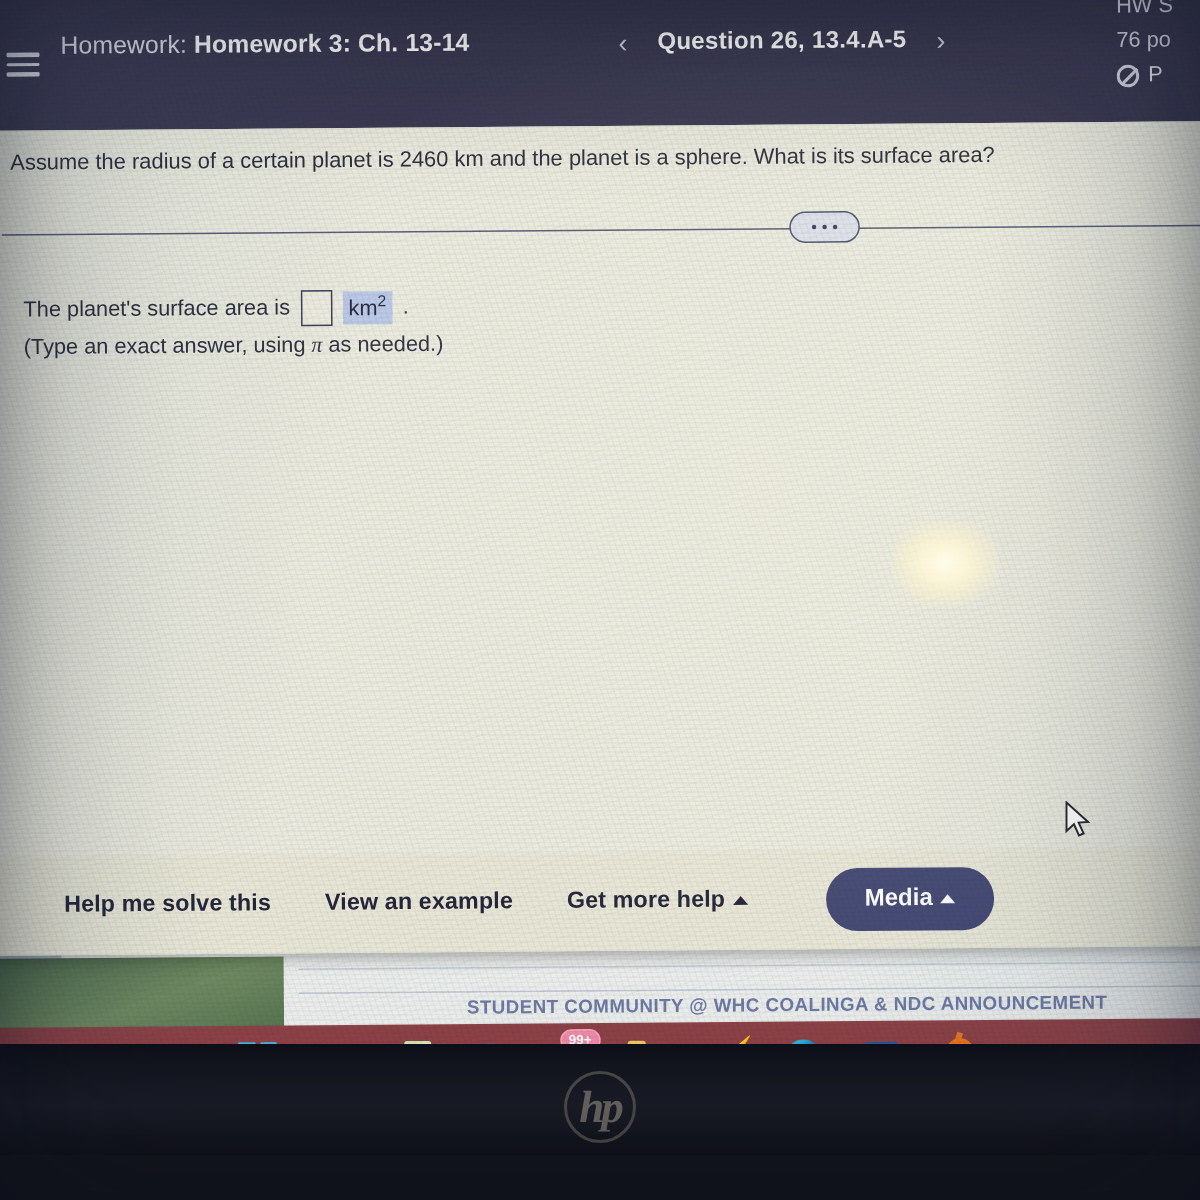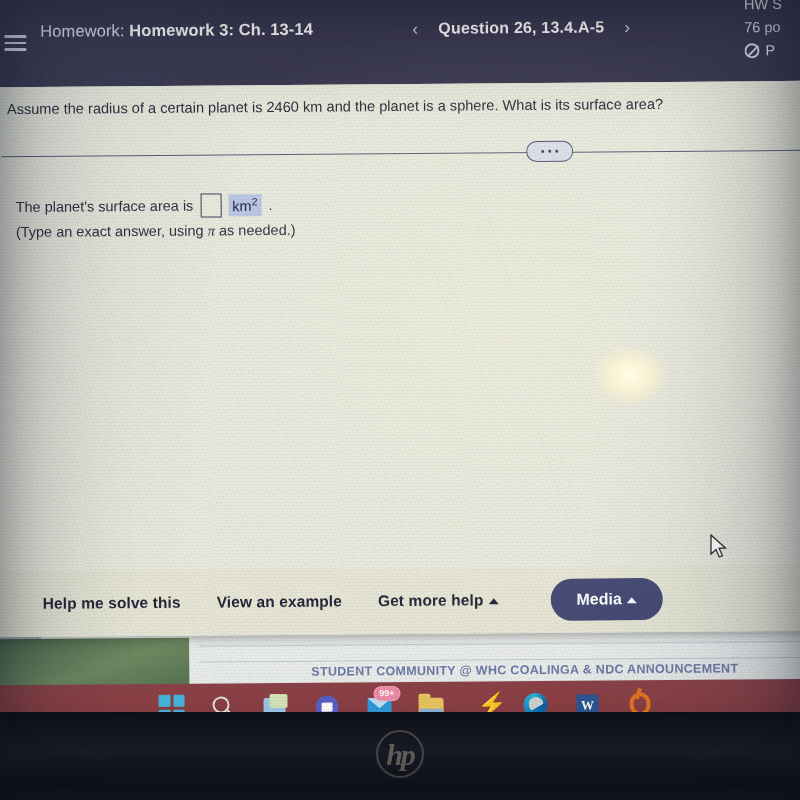--- a/index.html
+++ b/index.html
@@ -312,21 +312,21 @@
                linear-gradient(100deg, rgba(60,80,110,.10) 0%, rgba(0,0,0,0) 30%,
                  rgba(0,0,0,0) 72%, rgba(40,60,95,.10) 100%);
   }
   .vignette {
     position:absolute; inset:0; z-index:60; pointer-events:none;
     box-shadow:inset 0 0 120px rgba(10,14,28,.40), inset 0 0 42px rgba(10,14,28,.25);
   }
 
   
   .bezel-bottom {
-    position:absolute; left:0; top:712px; width:800px; height:74px; z-index:55;
+    position:absolute; left:0; top:696px; width:800px; height:74px; z-index:55;
     background:linear-gradient(180deg,#0e1019 0%, #14161f 22%, #1a1c26 55%, #101219 100%);
   }
   .hp-logo {
     position:absolute; left:50%; transform:translateX(-50%); top:18px;
     width:48px; height:48px; border-radius:50%;
     border:2px solid rgba(150,140,125,.42);
     color:rgba(170,160,145,.55);
     font-family:"Liberation Serif", serif; font-size:30px; font-style:italic;
     font-weight:bold; text-align:center; line-height:46px; letter-spacing:-2px;
     overflow:hidden;

